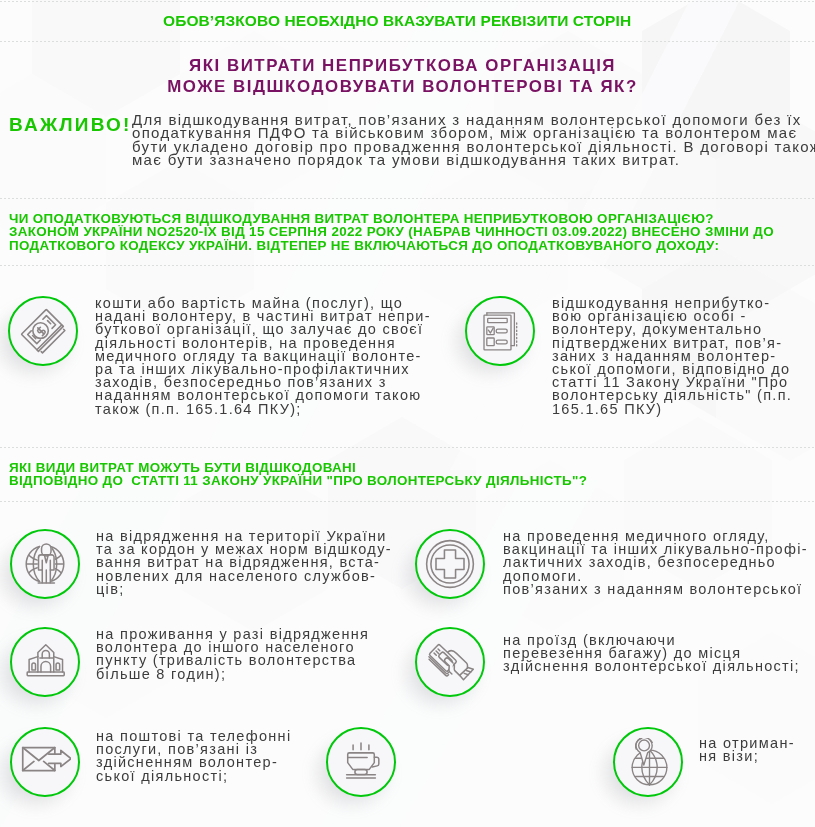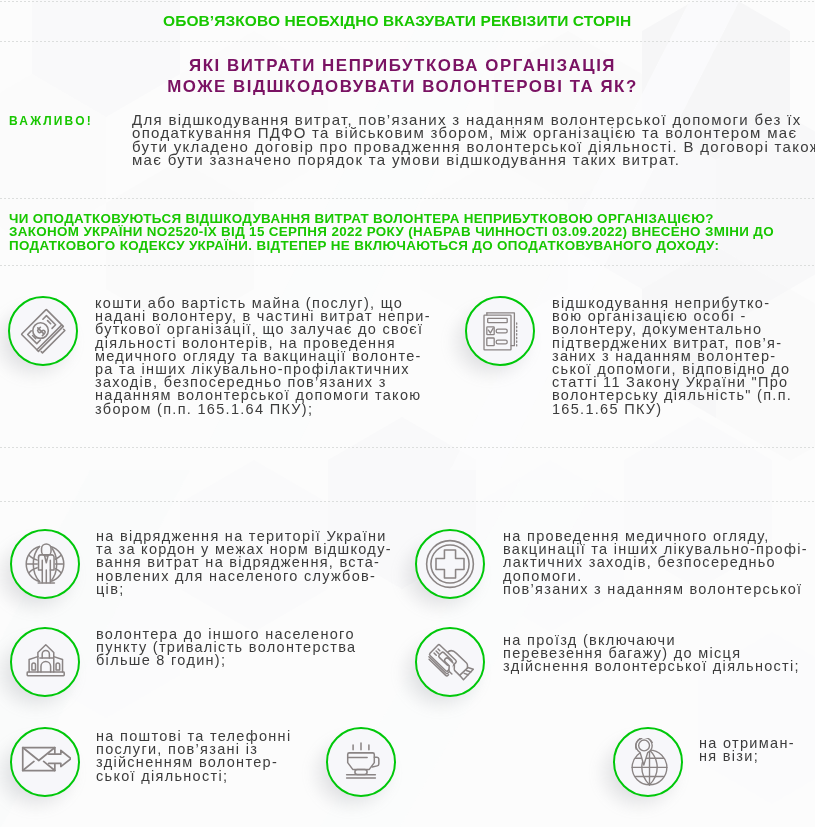--- a/index.html
+++ b/index.html
@@ -16,21 +16,21 @@
 
   
   .sep{position:absolute;left:0;width:815px;height:1px;z-index:2;
        background-image:linear-gradient(to right,#dcdedd 0 1.6px,rgba(0,0,0,0) 1.6px 4px);
        background-size:4px 1px;background-repeat:repeat-x;}
 
   .eyebrow{position:absolute;z-index:3;color:#18c700;font-weight:bold;
            font-size:15.5px;letter-spacing:0.1px;white-space:nowrap;}
   .title{position:absolute;z-index:3;color:#7a1263;font-weight:bold;
          font-size:16.9px;letter-spacing:1.53px;white-space:nowrap;line-height:21px;text-align:center;width:815px;left:-5px;}
-  .important{position:absolute;z-index:3;color:#18c700;font-weight:bold;font-size:12px;letter-spacing:2.2px;white-space:nowrap;}
+  .important{position:absolute;z-index:3;color:#18c700;font-weight:bold;font-size:19px;letter-spacing:2.2px;white-space:nowrap;}
   .body-txt{position:absolute;z-index:3;color:#3c3c3c;font-size:15px;line-height:13.3px;letter-spacing:1.31px;white-space:nowrap;margin-left:8px;}
   .gtxt{position:absolute;z-index:3;color:#18c700;font-weight:bold;font-size:13.4px;line-height:13.4px;letter-spacing:0.35px;white-space:nowrap;}
 
   .circ{position:absolute;z-index:3;width:70px;height:70px;border-radius:50%;
         border:2.6px solid #00c80a;background:#f7f7fa;box-sizing:border-box;
         display:flex;align-items:center;justify-content:center;}
   .circ svg{display:block;}
   .shadow{position:absolute;z-index:2;border-radius:50%;
           background:radial-gradient(closest-side, rgba(120,122,133,0.26) 0%, rgba(120,122,133,0.20) 46%, rgba(120,122,133,0.09) 72%, rgba(120,122,133,0) 100%);
           filter:blur(4px);}
@@ -92,20 +92,24 @@
     <div>бути укладено договір про провадження волонтерської діяльності. В договорі також</div>
     <div>має бути зазначено порядок та умови відшкодування таких витрат.</div>
   </div>
 
   <div class="gtxt" style="left:9px;top:212px">
     <div>ЧИ ОПОДАТКОВУЮТЬСЯ ВІДШКОДУВАННЯ ВИТРАТ ВОЛОНТЕРА НЕПРИБУТКОВОЮ ОРГАНІЗАЦІЄЮ?</div>
     <div>ЗАКОНОМ УКРАЇНИ NO2520-IX ВІД 15 СЕРПНЯ 2022 РОКУ (НАБРАВ ЧИННОСТІ 03.09.2022) ВНЕСЕНО ЗМІНИ ДО</div>
     <div>ПОДАТКОВОГО КОДЕКСУ УКРАЇНИ. ВІДТЕПЕР НЕ ВКЛЮЧАЮТЬСЯ ДО ОПОДАТКОВУВАНОГО ДОХОДУ:</div>
   </div>
 
+  <div class="gtxt" style="left:9px;top:461px">
+    <div>ЯКІ ВИДИ ВИТРАТ МОЖУТЬ БУТИ ВІДШКОДОВАНІ</div>
+    <div>ВІДПОВІДНО ДО &nbsp;СТАТТІ 11 ЗАКОНУ УКРАЇНИ "ПРО ВОЛОНТЕРСЬКУ ДІЯЛЬНІСТЬ"?</div>
+  </div>
 
   <div class="shadow" style="left:-12px;top:300px;width:92px;height:84px"></div>
   <div class="circ" style="left:8px;top:296px">
     <svg width="46" height="46" viewBox="0 0 64 64" fill="none" stroke="#8a8484" stroke-width="2.2" stroke-linecap="round" stroke-linejoin="round">
       <g transform="rotate(-45 32 32)">
 
         <path d="M7.5 44.5 L7.5 47.5 L56.5 47.5 L56.5 44.5"></path>
         <path d="M10 50.5 L10 53 L54 53 L54 50.5"></path>
 
         <rect x="7.5" y="14" width="49" height="30.5" rx="1"></rect>
@@ -121,21 +125,21 @@
   </div>
   <div class="itxt" style="left:95px;top:297px">
     <div>кошти або вартість майна (послуг), що</div>
     <div>надані волонтеру, в частині витрат непри-</div>
     <div>буткової організації, що залучає до своєї</div>
     <div>діяльності волонтерів, на проведення</div>
     <div>медичного огляду та вакцинації волонте-</div>
     <div>ра та інших лікувально-профілактичних</div>
     <div>заходів, безпосередньо пов’язаних з</div>
     <div>наданням волонтерської допомоги такою</div>
-    <div>збором (п.п. 165.1.64 ПКУ);</div>
+    <div>також (п.п. 165.1.64 ПКУ);</div>
   </div>
 
   <div class="shadow" style="left:445px;top:300px;width:92px;height:84px"></div>
   <div class="circ" style="left:465px;top:296px">
     <svg width="40" height="40" viewBox="0 0 64 64" fill="none" stroke="#8a8484" stroke-width="2.1" stroke-linecap="round" stroke-linejoin="round">
       <path d="M11 3 H55 V55.5 H49.8"></path>
       <path d="M11 3 V6.4"></path>
       <rect x="6.4" y="6.7" width="43.2" height="55.4" rx="1"></rect>
       <rect x="12.3" y="11.7" width="31.2" height="6.9" rx="1"></rect>
       <rect x="10.9" y="25.4" width="11.8" height="12.4" rx="1"></rect>
@@ -216,20 +220,21 @@
       <path d="M44.2 24.5 L56.4 28.4 V45.9"></path>
       <rect x="7.2" y="45.9" width="51.5" height="5.2" rx="1"></rect>
       <path d="M28.1 26.5 v-5.4 a5 5 0 0 1 10 0 v5.4"></path>
       <path d="M24.8 26.6 h18.6"></path>
       <path d="M26.4 45.9 V38 a6.7 6.7 0 0 1 13.4 0 v7.9"></path>
       <path d="M13.8 43.2 v-7.4 a2.5 2.5 0 0 1 5 0 v7.4 z"></path>
       <path d="M47.4 43.2 v-7.4 a2.5 2.5 0 0 1 5 0 v7.4 z"></path>
     </svg>
   </div>
   <div class="itxt" style="left:96px;top:628px">
+    <div>на проживання у разі відрядження</div>
     <div>волонтера до іншого населеного</div>
     <div>пункту (тривалість волонтерства</div>
     <div>більше 8 годин);</div>
   </div>
 
   <div class="shadow" style="left:395px;top:631px;width:92px;height:84px"></div>
   <div class="circ" style="left:415px;top:627px">
     <svg width="52" height="52" viewBox="0 0 64 64" fill="none" stroke="#8a8484" stroke-width="1.85" stroke-linecap="round" stroke-linejoin="round">
       <g transform="rotate(44 23.3 27.1)">
 

